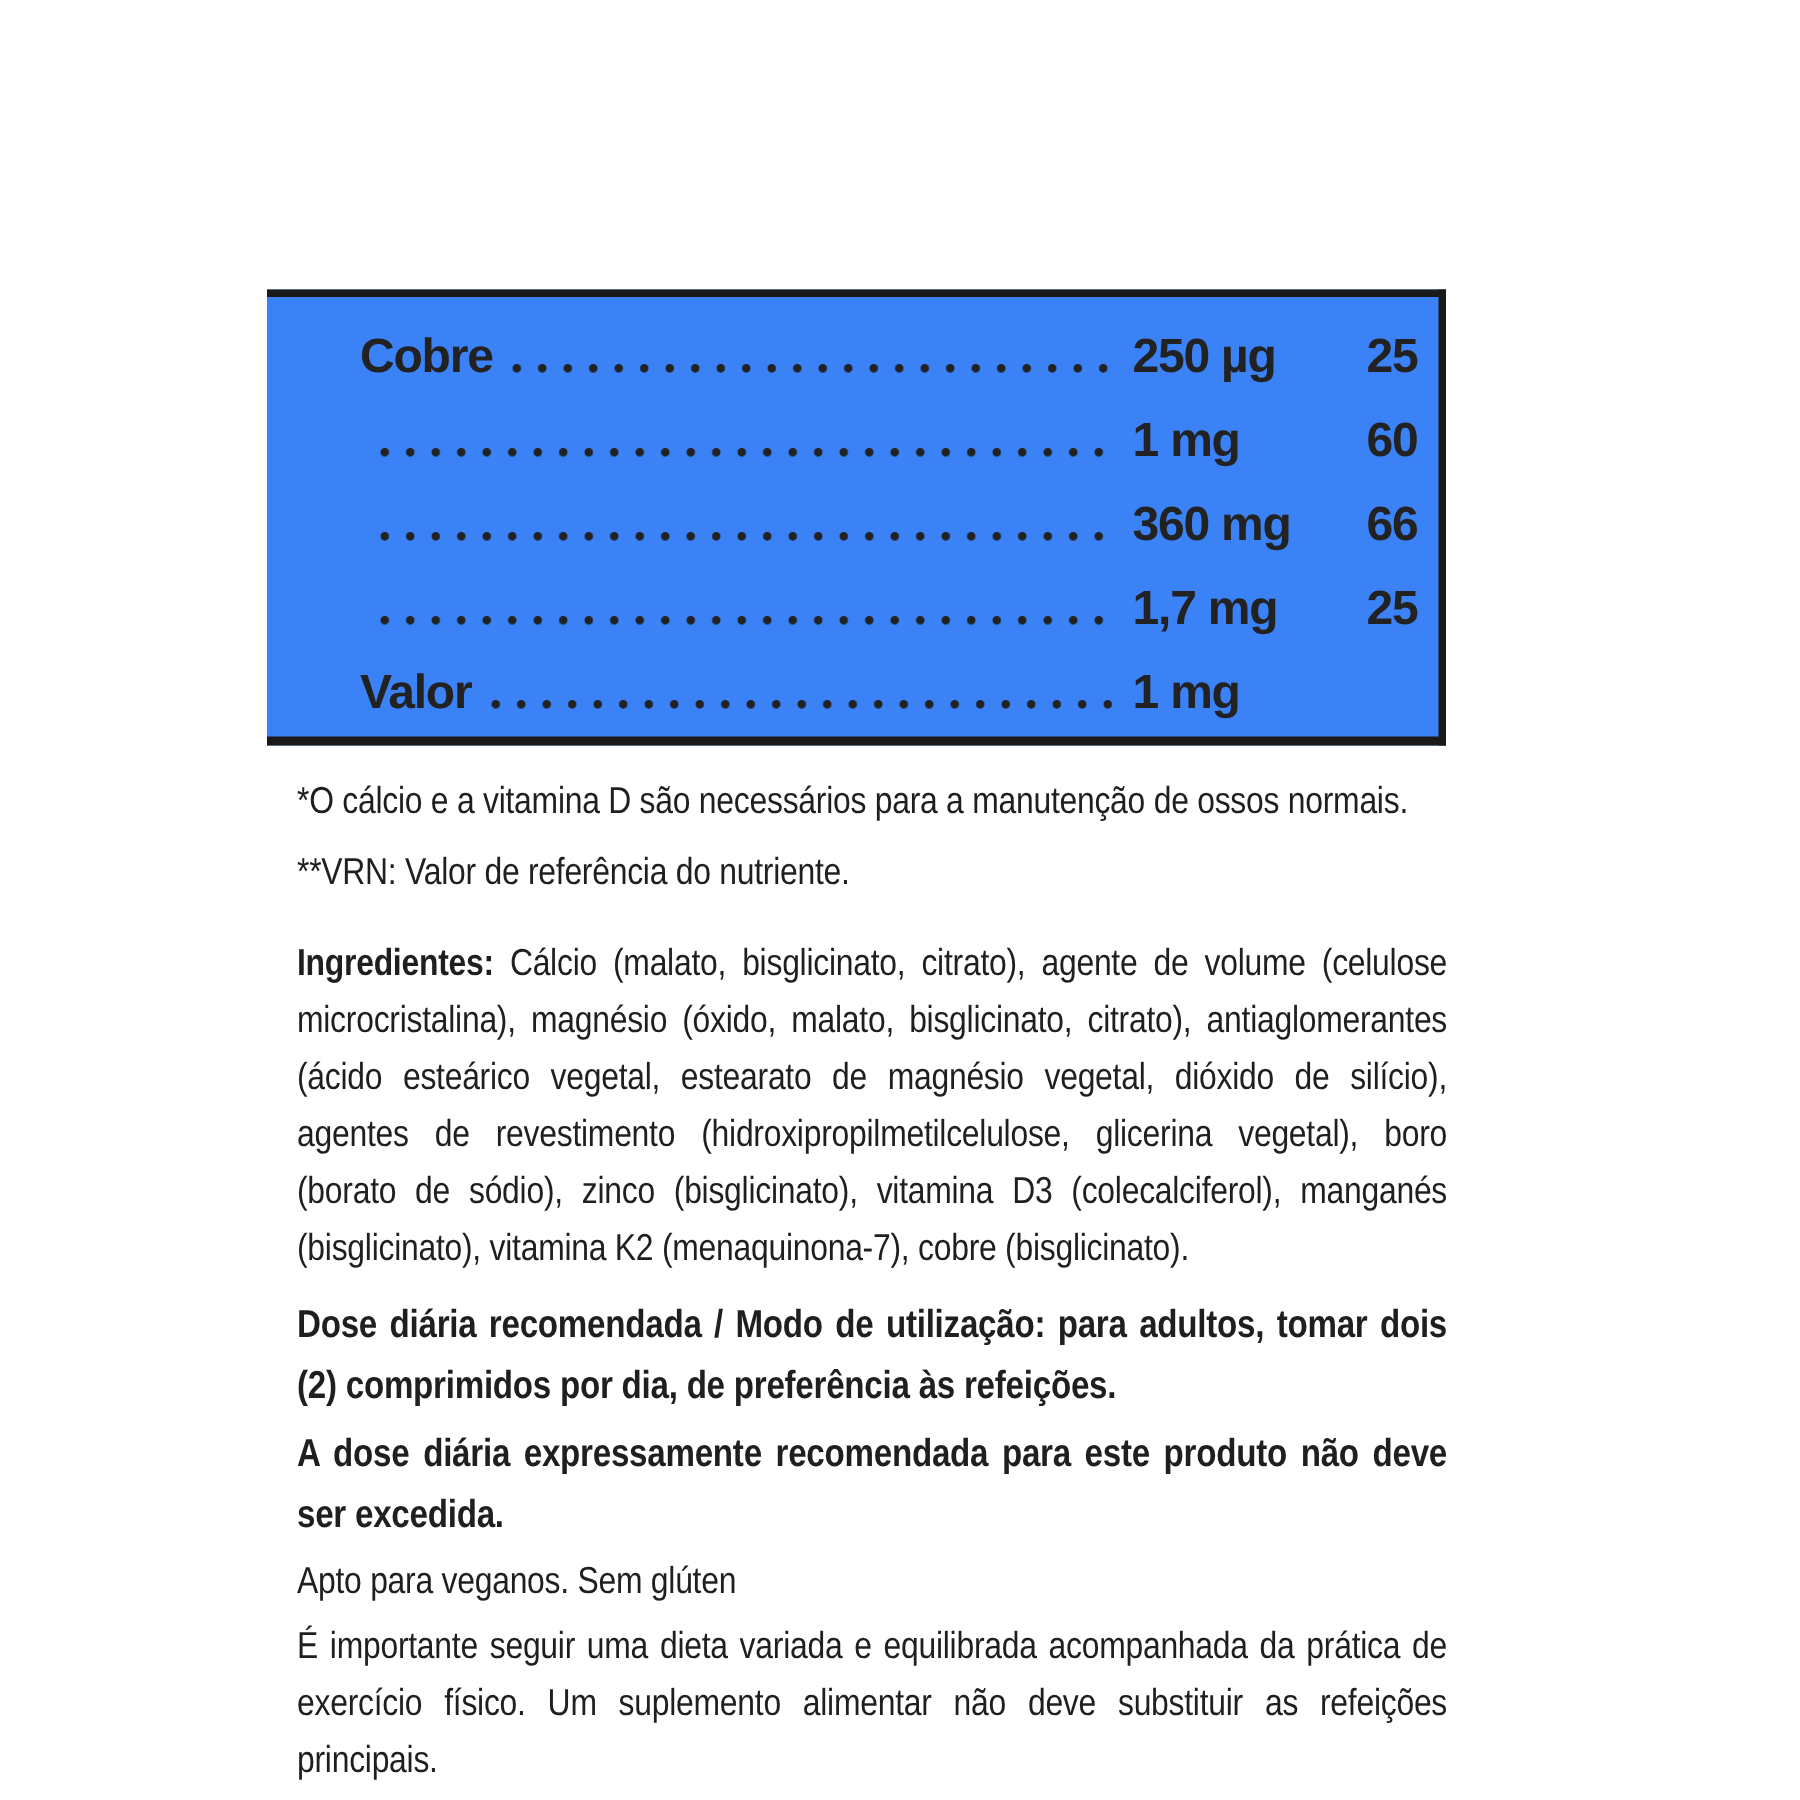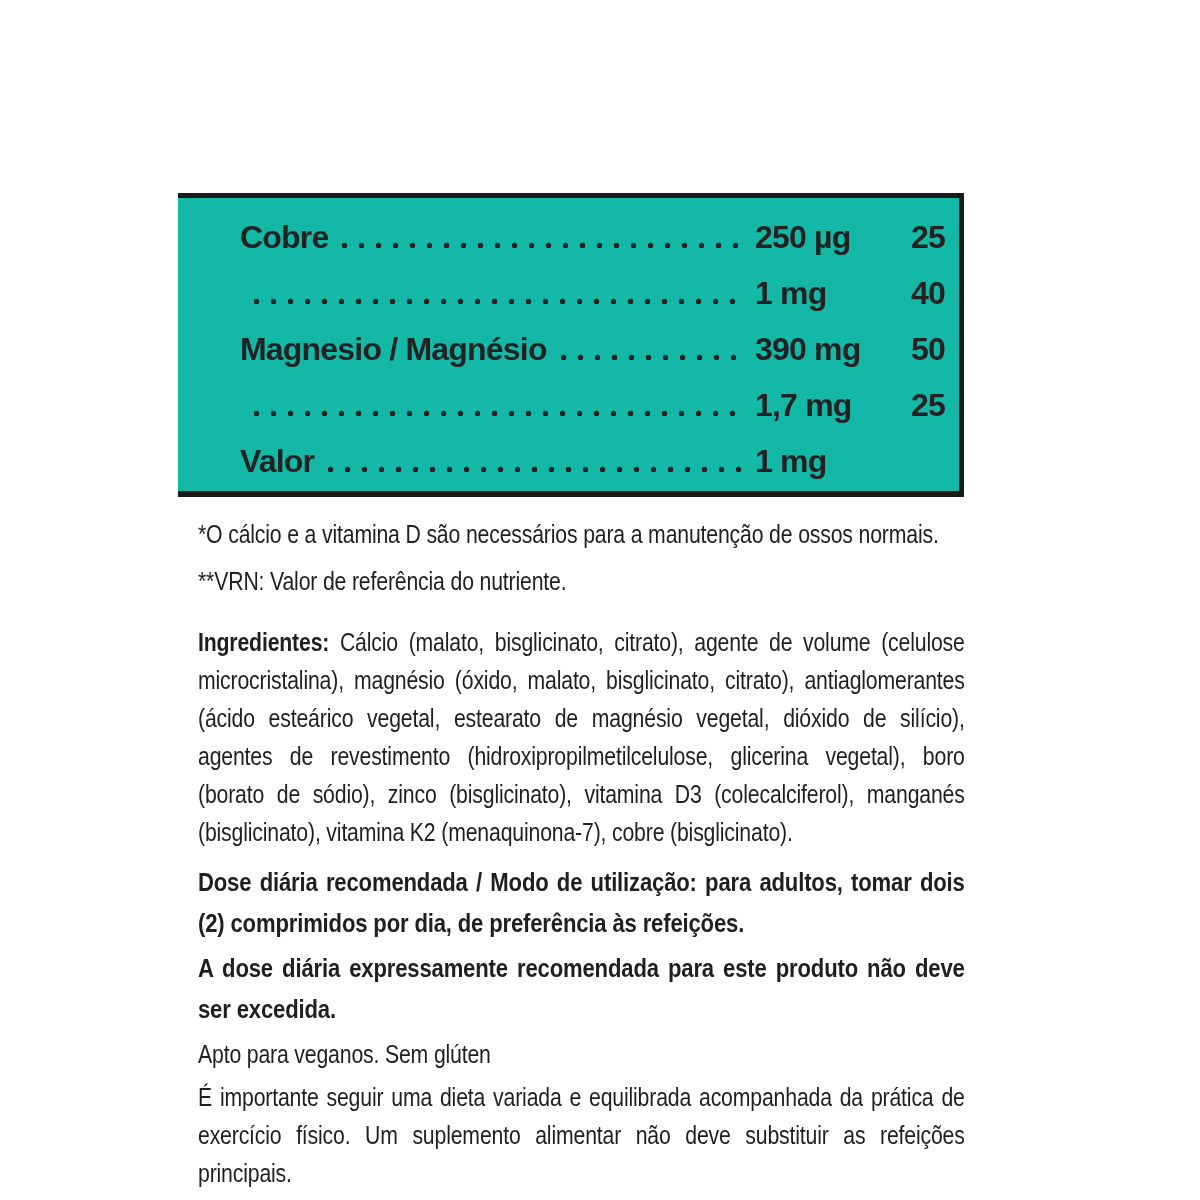--- a/index.html
+++ b/index.html
@@ -14,21 +14,21 @@
 
   
   .panel {
     position: absolute;
     left: 178px; top: 193px;
     width: 786px; height: 304px;
     border-top: 5px solid #1a1a1a;
     border-right: 5px solid #1a1a1a;
     border-bottom: 6px solid #1a1a1a;
     border-left: none;
-    background: #14b8a6;
+    background: #3b82f6;
   }
   .rows { padding: 11px 0 0 62px; }
   .row { display: flex; align-items: center; height: 56px; }
   .row-name {
     font-size: 32px; font-weight: 700; letter-spacing: -0.8px;
     white-space: nowrap;
   }
   .leader {
     flex: 1 1 auto;
     height: 7px;
@@ -82,28 +82,27 @@
       <div class="row">
         <span class="row-name">Cobre</span>
         <span class="leader"></span>
         <span class="row-amount">250 µg</span>
         <span class="row-vrn">25</span>
       </div>
 
       <div class="row">
         <span class="leader"></span>
         <span class="row-amount">1 mg</span>
-        <span class="row-vrn">40</span>
+        <span class="row-vrn">60</span>
       </div>
 
       <div class="row">
-        <span class="row-name">Magnesio / Magnésio</span>
         <span class="leader"></span>
-        <span class="row-amount">390 mg</span>
-        <span class="row-vrn">50</span>
+        <span class="row-amount">360 mg</span>
+        <span class="row-vrn">66</span>
       </div>
 
       <div class="row">
         <span class="leader"></span>
         <span class="row-amount">1,7 mg</span>
         <span class="row-vrn">25</span>
       </div>
 
       <div class="row">
         <span class="row-name">Valor</span>

